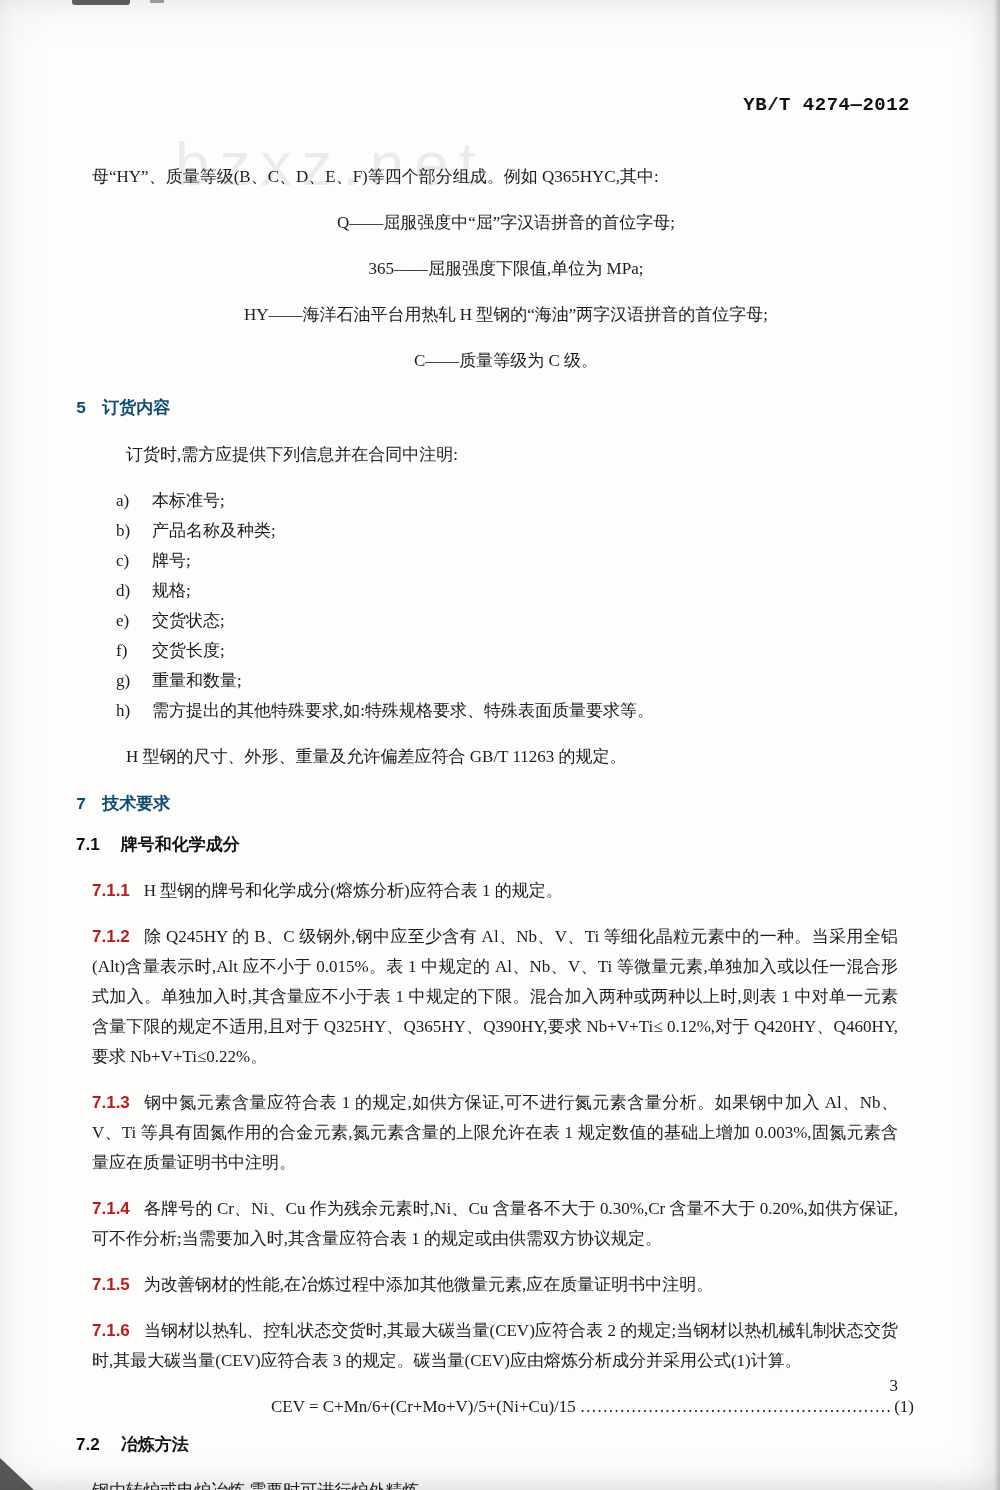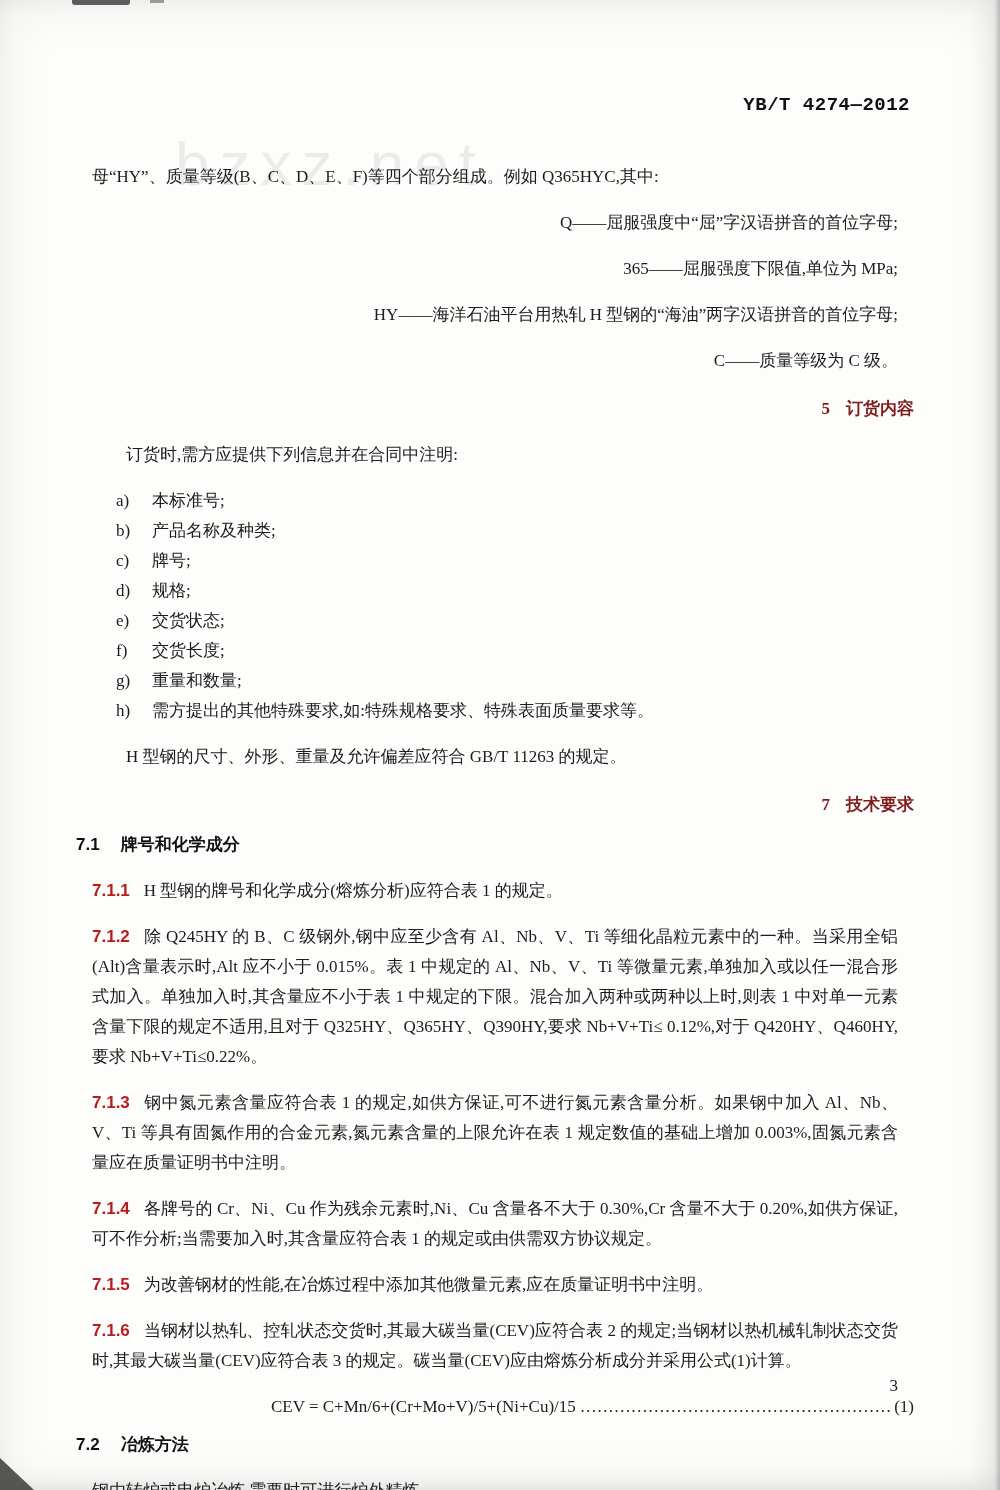--- a/index.html
+++ b/index.html
@@ -23,26 +23,26 @@
     font-size:62px;letter-spacing:10px;
     color:#000;opacity:0.065;
     font-family:"Liberation Sans",sans-serif;
     pointer-events:none;white-space:nowrap;
   }
   .content{
     position:absolute;left:76px;top:146px;width:838px;
     font-size:17px;line-height:30px;text-align:justify;
   }
   p{margin:16px;}
-  .def{margin-left:38px;text-align:right;}
+  .def{margin-left:38px;text-align:center;}
   .indent{text-indent:2em;}
   .sec-heading{
-    font-family:Liberation Serif, serif;
+    font-family:Liberation Mono, monospace;
     font-weight:bold;font-size:17px;line-height:30px;
-    margin:18px 0 10px;color:#7f1d1d;text-align:right;
+    margin:18px 0 10px;color:#0c4a6e;text-align:left;
   }
   .sec-heading .sec-num{display:inline-block;margin-right:16px;}
   .sub-heading{
     font-family:"Liberation Sans","DejaVu Sans",sans-serif;
     font-weight:bold;font-size:17px;line-height:30px;
     margin:6px 0 0;color:#111;text-align:left;
   }
   .sub-heading .sec-num{display:inline-block;margin-right:21px;}
   .list-item{padding-left:40px;line-height:30px;text-align:left;}
   .li-label{display:inline-block;width:36px;}

